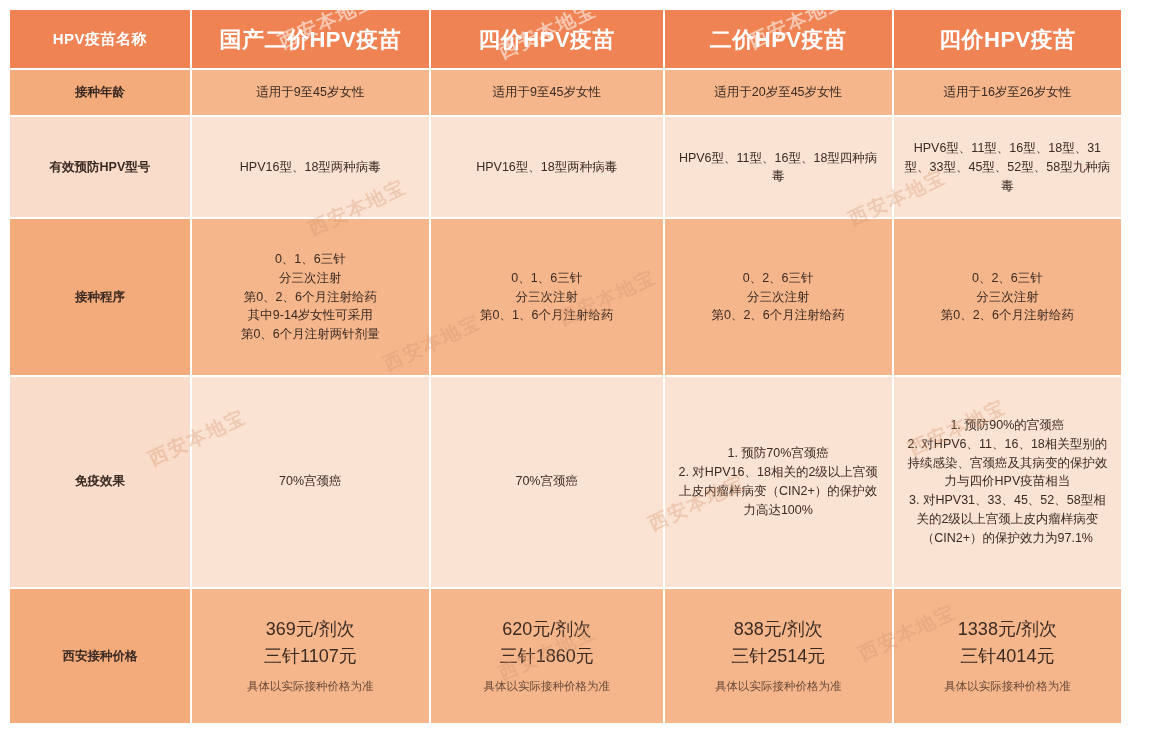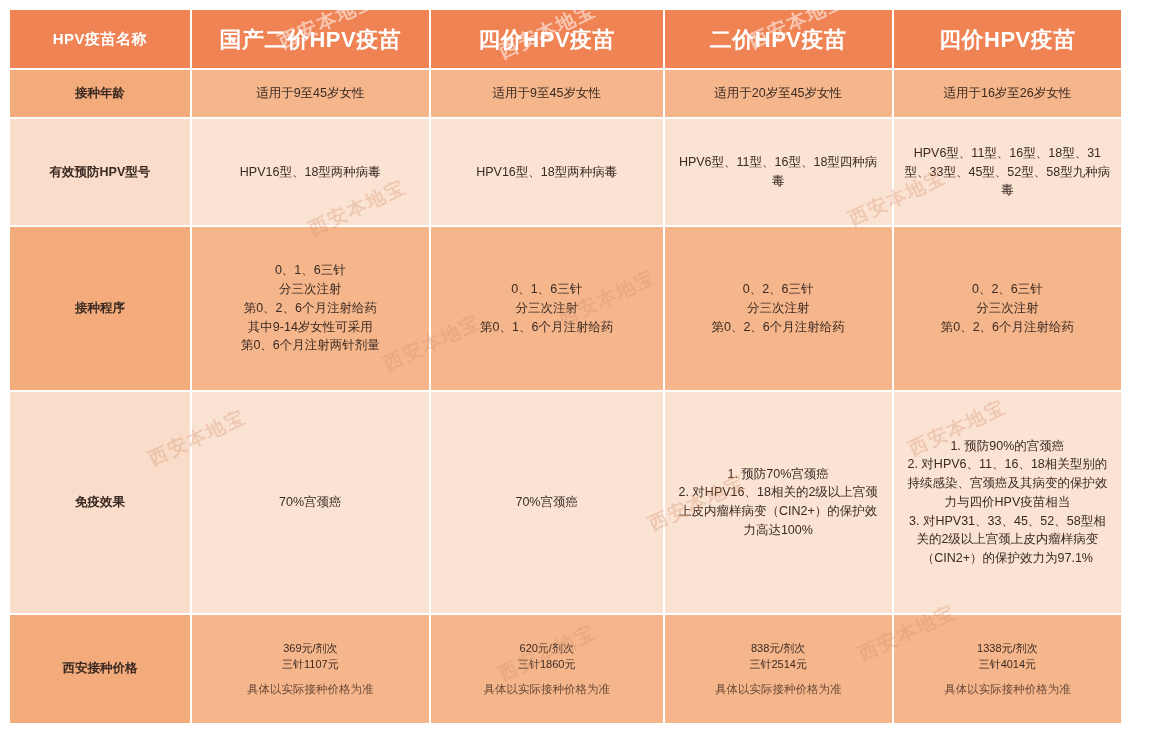--- a/index.html
+++ b/index.html
@@ -60,21 +60,21 @@
   tr.band-dark td.row-label { background: #f3ab7c; }
   tr.band-light td.row-label { background: #f9dcc9; }
 
   .cell-lines > div { white-space: pre-wrap; }
   .align-left { text-align: left; margin-left: 32px; }
   .small-note {
     font-size: 11.5px;
     color: #6b4a38;
     margin-top: 8px;
   }
-  .price-main { font-size: 11px; }
+  .price-main { font-size: 18px; }
 
   
   .wm {
     position: absolute;
     font-size: 19px;
     font-weight: bold;
     color: rgba(255,255,255,0.55);
     transform: rotate(-25deg);
     pointer-events: none;
     white-space: nowrap;

